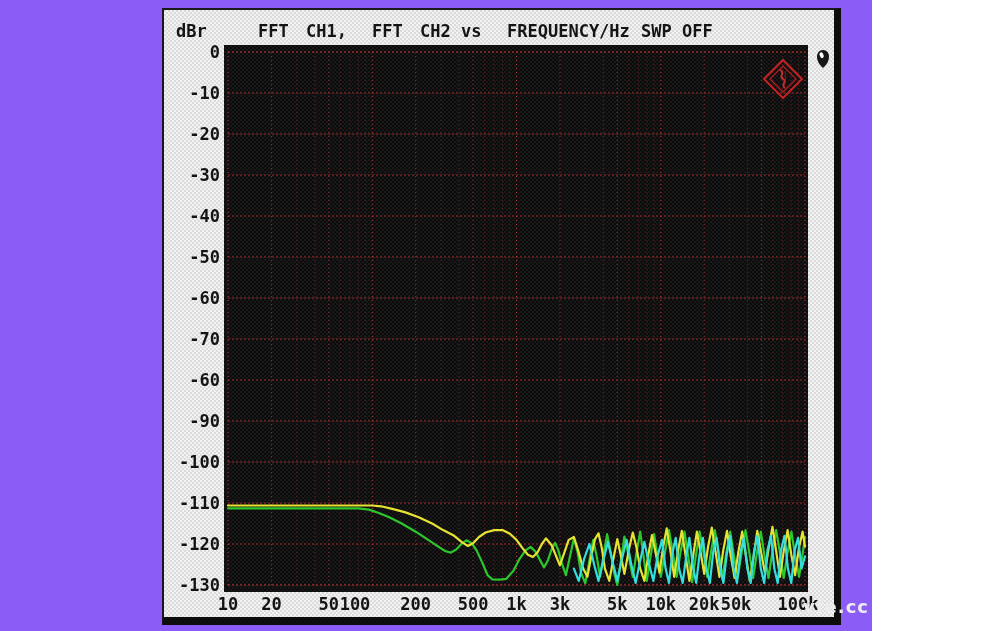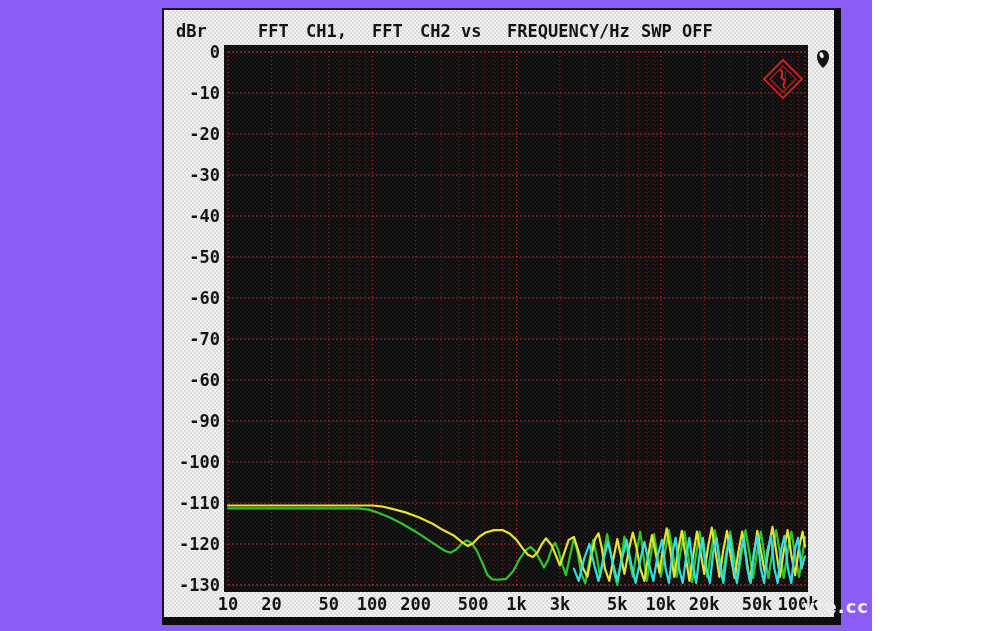--- a/index.html
+++ b/index.html
@@ -145,29 +145,29 @@
       <div class="ylab" style="top: 411px;">-90</div>
       <div class="ylab" style="top: 452px;">-100</div>
       <div class="ylab" style="top: 493px;">-110</div>
       <div class="ylab" style="top: 534px;">-120</div>
       <div class="ylab" style="top: 575px;">-130</div>
     </div>
   <div id="x-labels">
       <div class="xlab" style="left: 228px;">10</div>
       <div class="xlab" style="left: 271.424px;">20</div>
       <div class="xlab" style="left: 328.826px;">50</div>
-      <div class="xlab" style="left: 364px; padding-left: 16px;">100</div>
+      <div class="xlab" style="left: 355px;">100</div>
       <div class="xlab" style="left: 415.674px;">200</div>
       <div class="xlab" style="left: 473.076px; border-radius: 10px;">500</div>
       <div class="xlab" style="left: 516.5px;">1k</div>
       <div class="xlab" style="left: 559.924px;">3k</div>
       <div class="xlab" style="left: 617.326px;">5k</div>
       <div class="xlab" style="left: 660.75px;">10k</div>
       <div class="xlab" style="left: 704.174px;">20k</div>
-      <div class="xlab" style="left: 757px; border-radius: 6px;">50k</div>
+      <div class="xlab" style="left: 736px; border-radius: 6px;">50k</div>
       <div class="xlab" style="left: 798px;">100k</div>
     </div>
 
   <svg class="cursor-glyph" width="14" height="20" viewBox="0 0 14 20">
     <path d="M7 1 C3 1 1 4 1 8 C1 12 3.5 16 7 19 C10.5 16 13 12 13 8 C13 4 11 1 7 1 Z" fill="#161616"></path>
     <ellipse cx="5.6" cy="6.2" rx="1.9" ry="3" fill="#fafafa" transform="rotate(-20 5.6 6.2)"></ellipse>
   </svg>
 
   <div class="vfe">vfe.cc</div>
 

